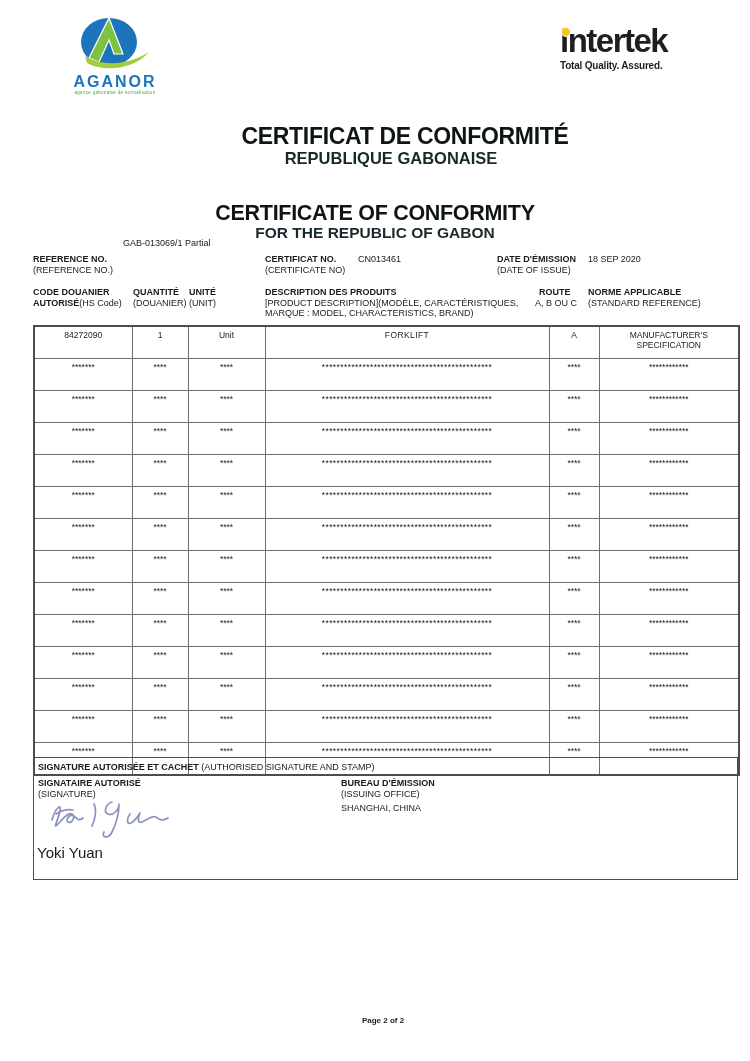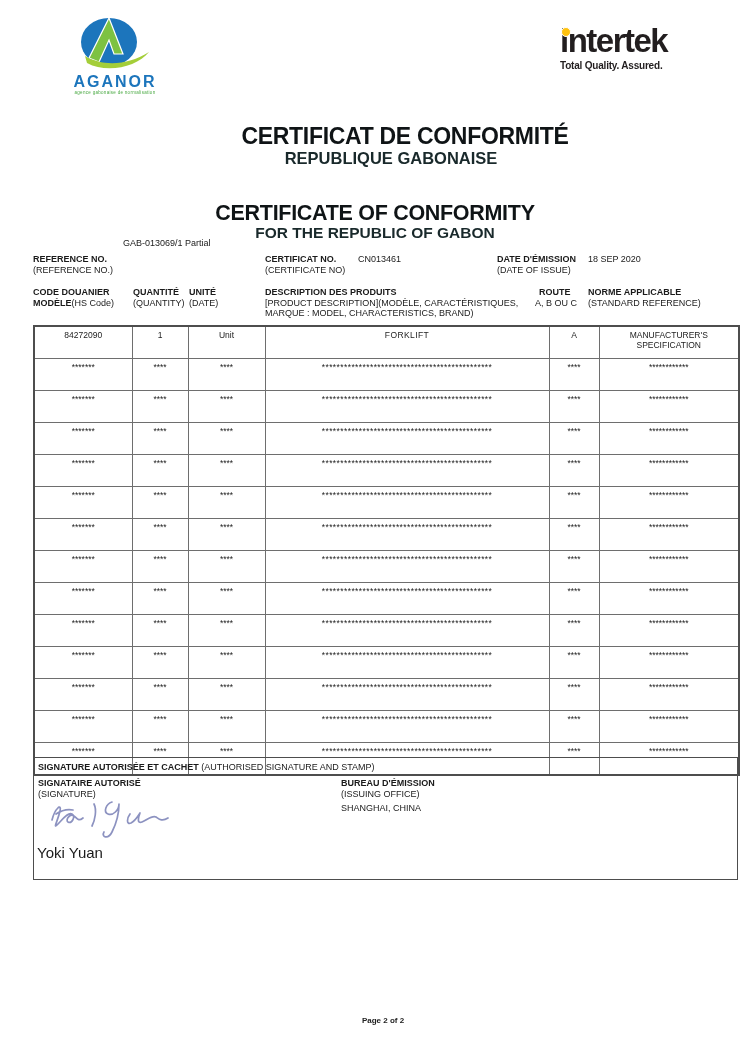--- a/index.html
+++ b/index.html
@@ -92,29 +92,29 @@
   <div class="abs val" style="left:358px;top:254px;">CN013461</div>
 
   <div class="abs lbl" style="left:497px;top:254px;">
     <span>DATE D'ÉMISSION</span>
     <span class="sub">(DATE OF ISSUE)</span>
   </div>
   <div class="abs val" style="left:588px;top:254px;">18 SEP 2020</div>
 
   <div class="abs lbl" style="left:33px;top:287px;">
     <span>CODE DOUANIER</span>
-    <span class="sub"><span class="b">MODÈLE</span><span>(HS Code)</span></span>
+    <span class="sub"><span class="b">AUTORISÉ</span><span>(HS Code)</span></span>
   </div>
   <div class="abs lbl" style="left:133px;top:287px;">
     <span>QUANTITÉ</span>
-    <span class="sub">(QUANTITY)</span>
+    <span class="sub">(DOUANIER)</span>
   </div>
   <div class="abs lbl" style="left:189px;top:287px;">
     <span>UNITÉ</span>
-    <span class="sub">(DATE)</span>
+    <span class="sub">(UNIT)</span>
   </div>
   <div class="abs lbl" style="left:265px;top:287px;">
     <span>DESCRIPTION DES PRODUITS</span>
     <span class="sub">[PRODUCT DESCRIPTION](MODÈLE, CARACTÉRISTIQUES,</span>
     <span class="sub">MARQUE : MODEL, CHARACTERISTICS, BRAND)</span>
   </div>
   <div class="abs lbl" style="left:535px;top:287px;">
     <span style="padding-left:4px;">ROUTE</span>
     <span class="sub b">A, B OU C</span>
   </div>

